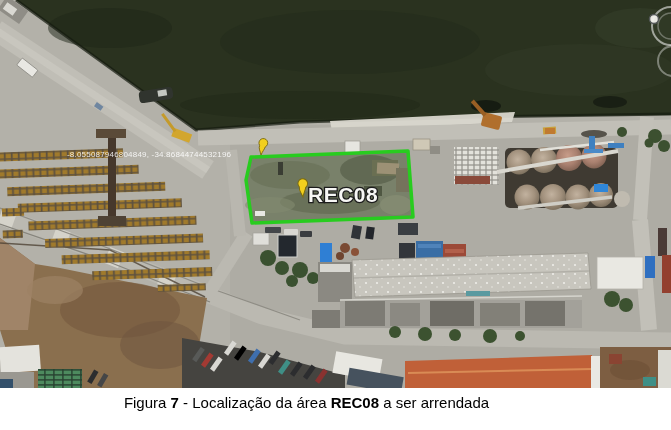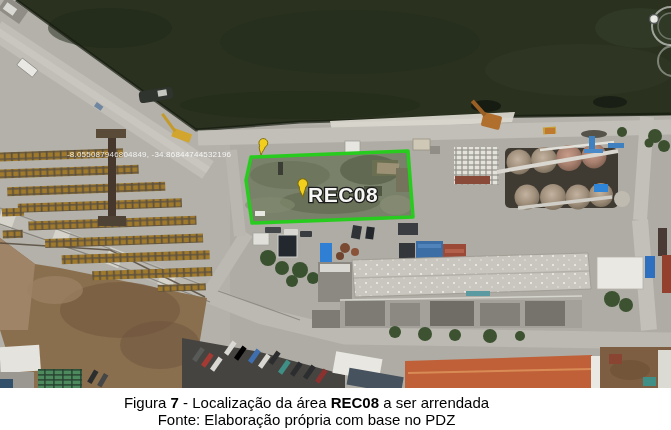--- a/index.html
+++ b/index.html
@@ -340,15 +340,14 @@
           <circle cx="654" cy="19" r="4.5" fill="#f2f1ec" stroke="#55595a" stroke-width="1.5" opacity="0.95"></circle>
         </g>
       </g>
     </svg>
   </div>
 
   <div id="caption">
     <div>
       <span>Figura </span><span class="b">7</span><span> - Localização da área </span><span class="b">REC08</span><span> a ser arrendada</span>
     </div>
-    <div>Fonte: Elaboração própria com base no PDZ</div>
   </div>
 </div>
 
 </body></html>

